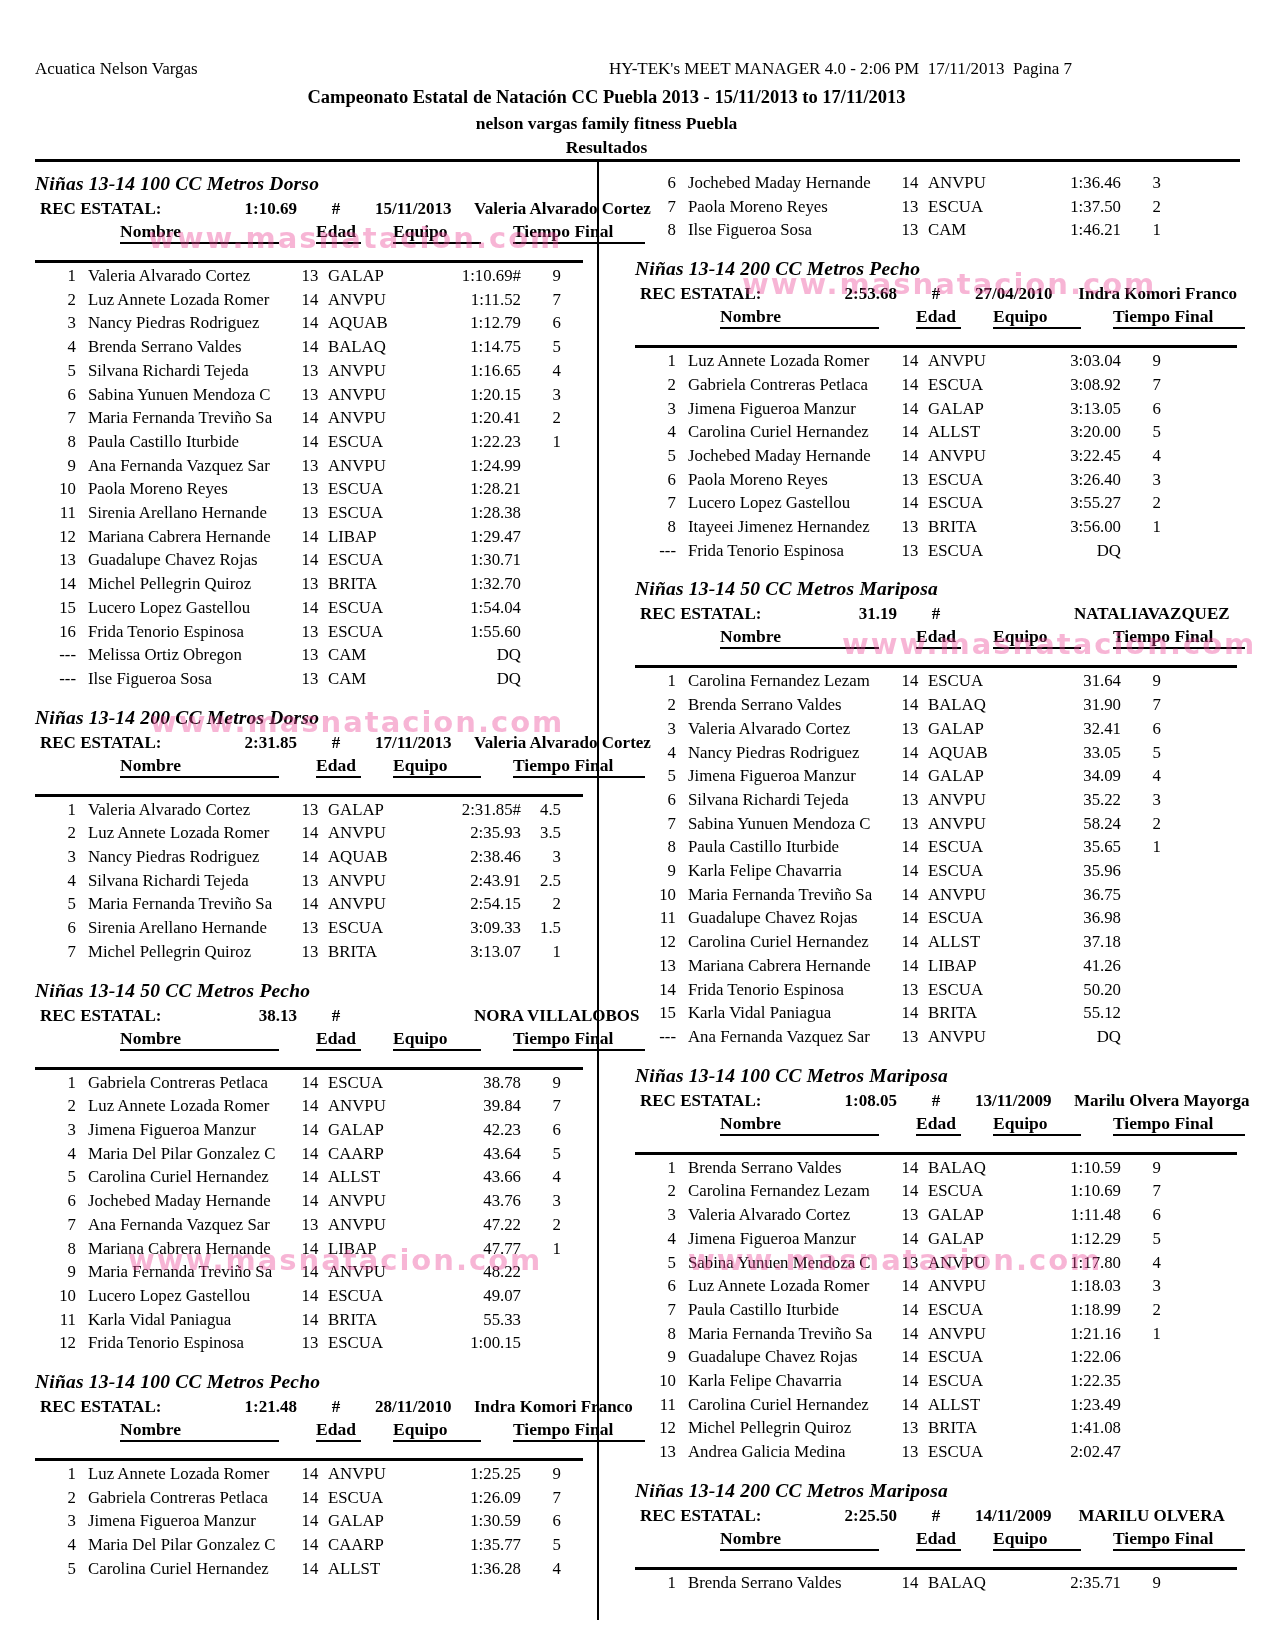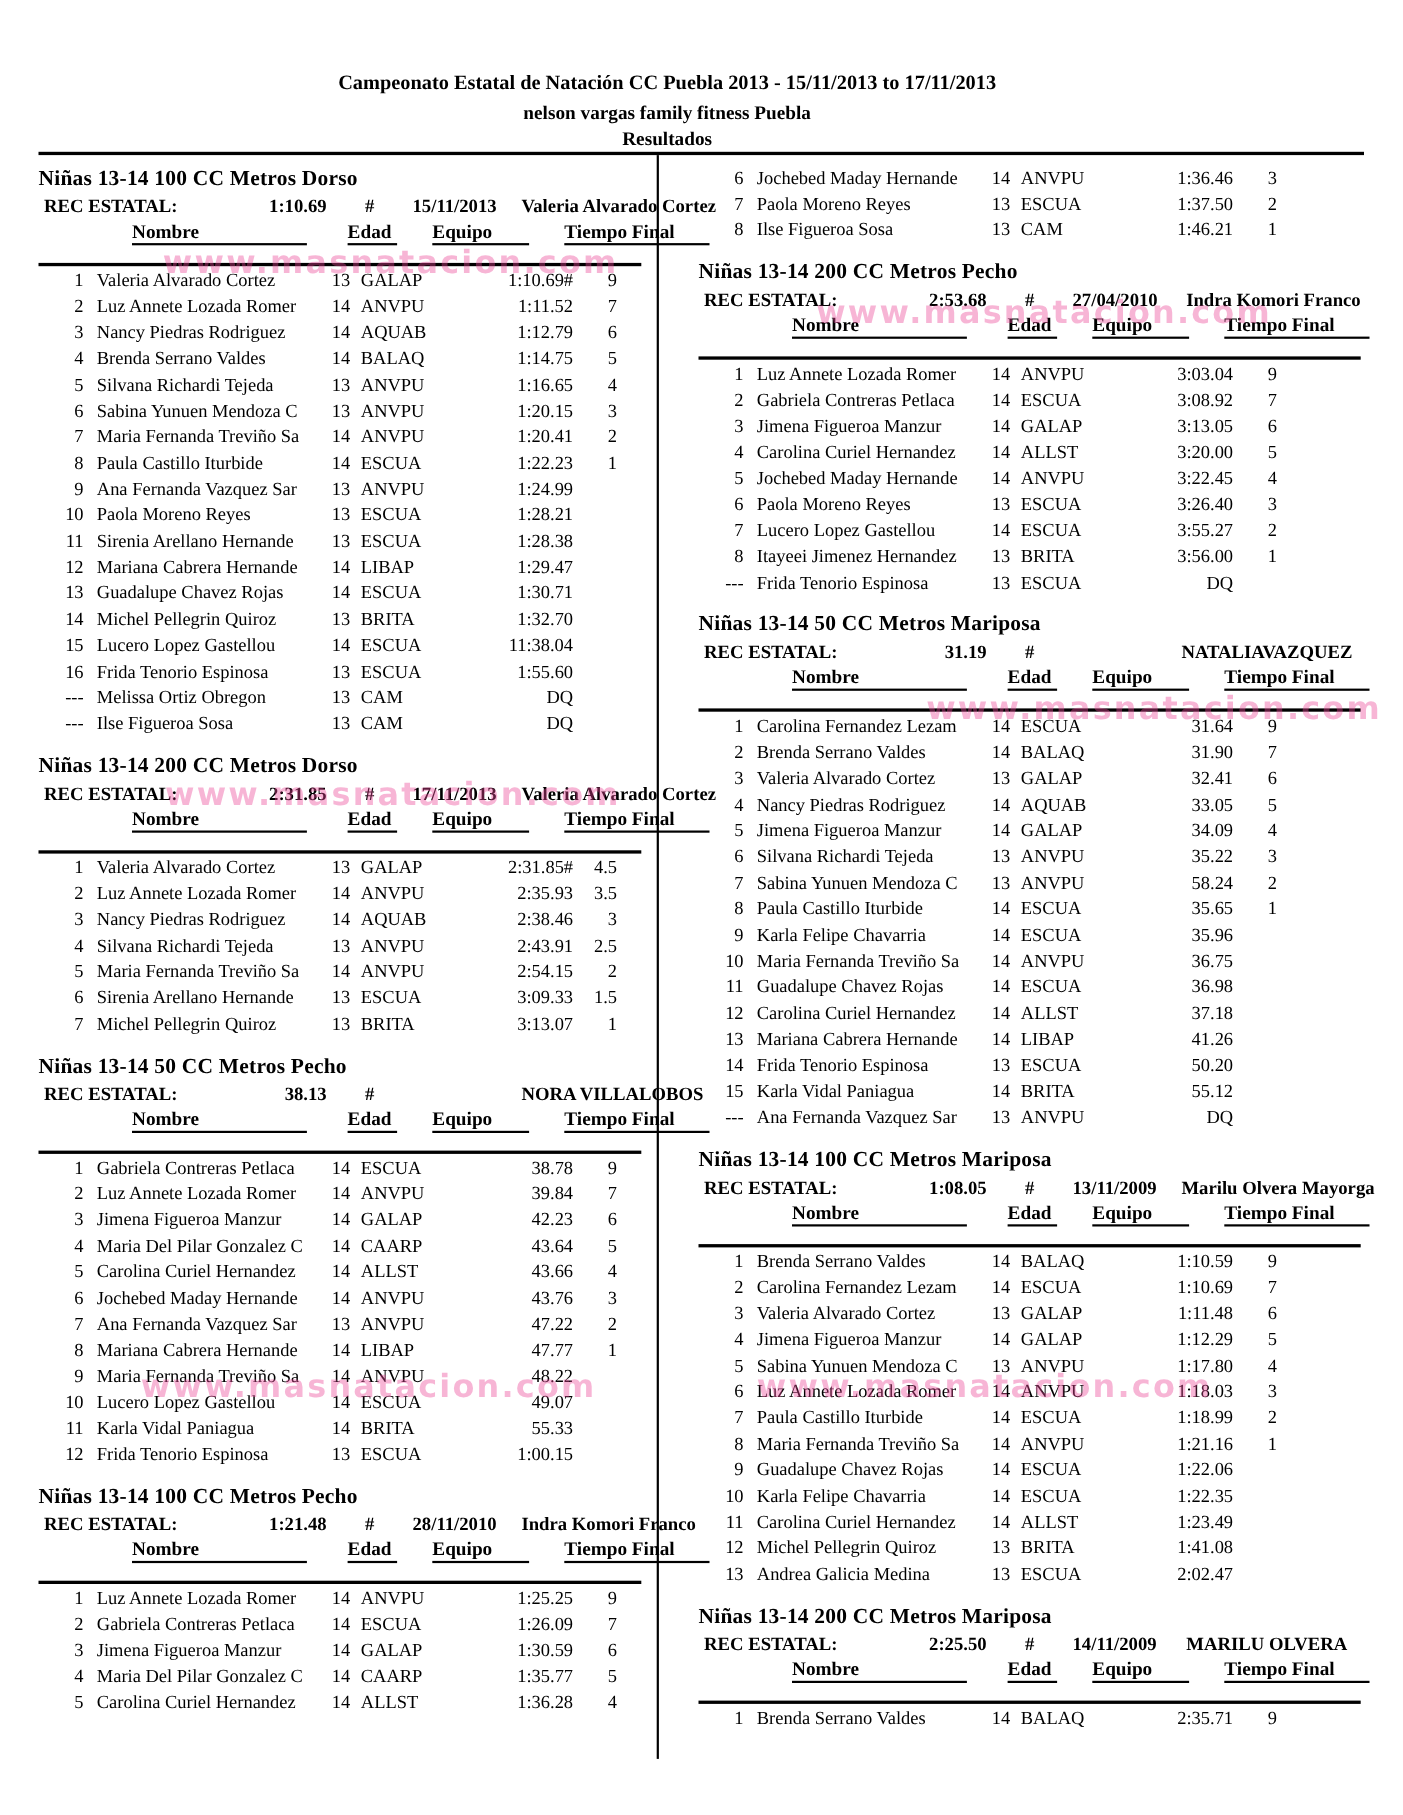--- a/index.html
+++ b/index.html
@@ -28,21 +28,21 @@
   .hdr-venue{font-size:17.5px;margin-top:5px;line-height:21px;}
   .hdr-res{font-size:17.5px;margin-top:3px;line-height:21px;}
   .toprule{height:0;border:none;border-top:3px solid #000;margin:1px 0 0 0;}
 
   .columns{display:flex;min-height:1458px;align-items:stretch;}
   .col{box-sizing:border-box;padding-top:9px;}
   .col-left{width:562px;padding-right:14px;}
   .col-right{width:640px;border-left:2px solid #000;padding-left:36px;}
 
   section.event{margin:0 0 14px 0;}
-  .evt-title{margin:0;font-size:19.5px;line-height:26px;font-weight:bold;letter-spacing:.2px;}
+  .evt-title{margin:0;font-size:19.5px;line-height:26px;font-weight:bold;letter-spacing:.2px;font-style:italic;}
   .rec{
     display:grid;grid-template-columns:146px 84px 24px minmax(72px,max-content) 1fr;
     column-gap:6px;font-weight:bold;font-size:17px;line-height:23px;padding-left:5px;
     white-space:nowrap;
     gap:27px;
   }
   .rec-time{text-align:right;}
   .rec-hash{text-align:center;}
   .thead{
     display:grid;grid-template-columns:46px 171px 45px 88px 132px 1fr;
@@ -56,20 +56,24 @@
   .c-name{padding-left:7px;white-space:nowrap;overflow:hidden;}
   .c-age{text-align:center;}
   .c-team{padding-left:1px;white-space:nowrap;}
   .c-time{text-align:right;white-space:nowrap;}
   .c-pts{text-align:right;padding-right:6px;}
 </style>
 </head>
 <body>
 
 <div class="page">
+  <div class="hdr-row">
+    <span>Acuatica Nelson Vargas</span>
+    <span class="hdr-manager">HY-TEK's MEET MANAGER 4.0 - 2:06 PM  17/11/2013  Pagina 7</span>
+  </div>
   <div class="hdr-center">
     <div class="hdr-title">Campeonato Estatal de Natación CC Puebla 2013 - 15/11/2013 to 17/11/2013</div>
     <div class="hdr-venue">nelson vargas family fitness Puebla</div>
     <div class="hdr-res">Resultados</div>
   </div>
   <hr class="toprule">
   <div class="columns">
     <div class="col col-left" id="col-left">
         <section class="event">
           <h2 class="evt-title">Niñas 13-14 100 CC Metros Dorso</h2>
@@ -198,21 +202,21 @@
             <span class="c-age">13</span>
             <span class="c-team">BRITA</span>
             <span class="c-time">1:32.70</span>
             <span class="c-pts"></span>
           </div>
           <div class="row">
             <span class="c-place">15</span>
             <span class="c-name">Lucero Lopez Gastellou</span>
             <span class="c-age">14</span>
             <span class="c-team">ESCUA</span>
-            <span class="c-time">11:38.04</span>
+            <span class="c-time">1:54.04</span>
             <span class="c-pts"></span>
           </div>
           <div class="row">
             <span class="c-place">16</span>
             <span class="c-name">Frida Tenorio Espinosa</span>
             <span class="c-age">13</span>
             <span class="c-team">ESCUA</span>
             <span class="c-time">1:55.60</span>
             <span class="c-pts"></span>
           </div>

